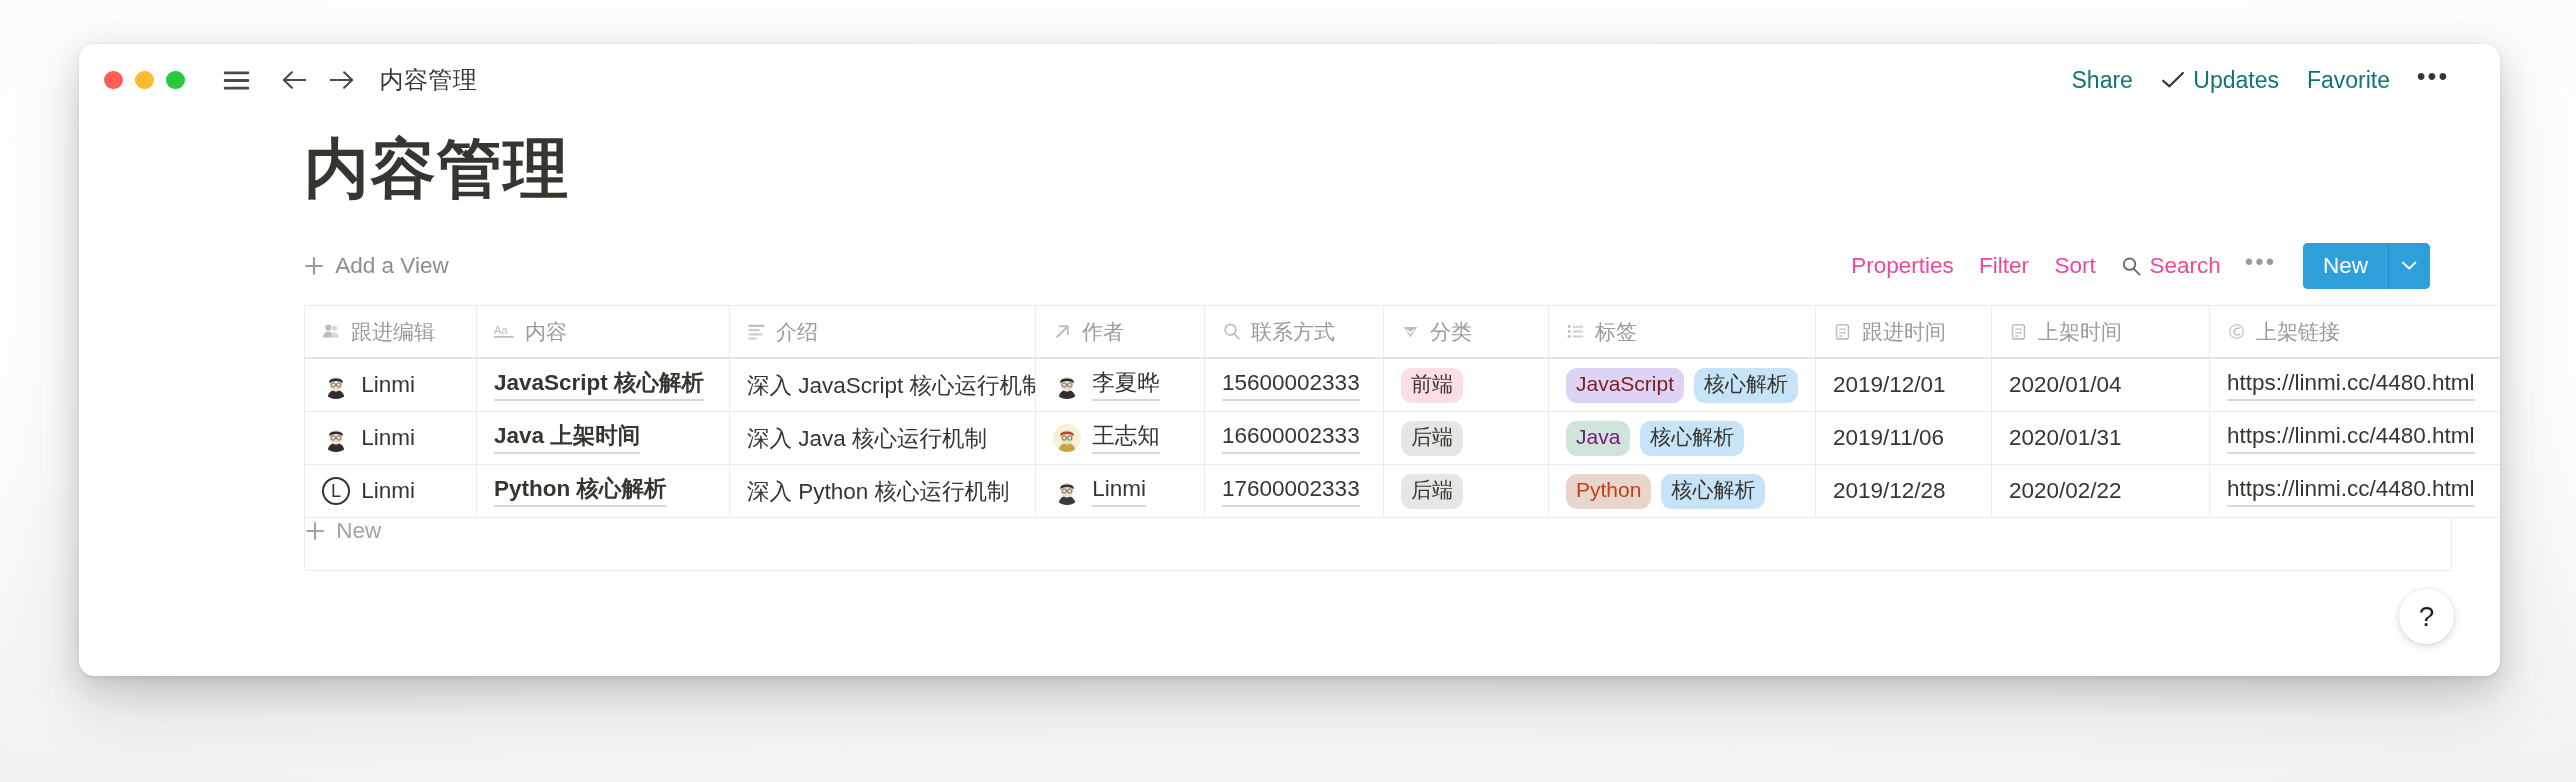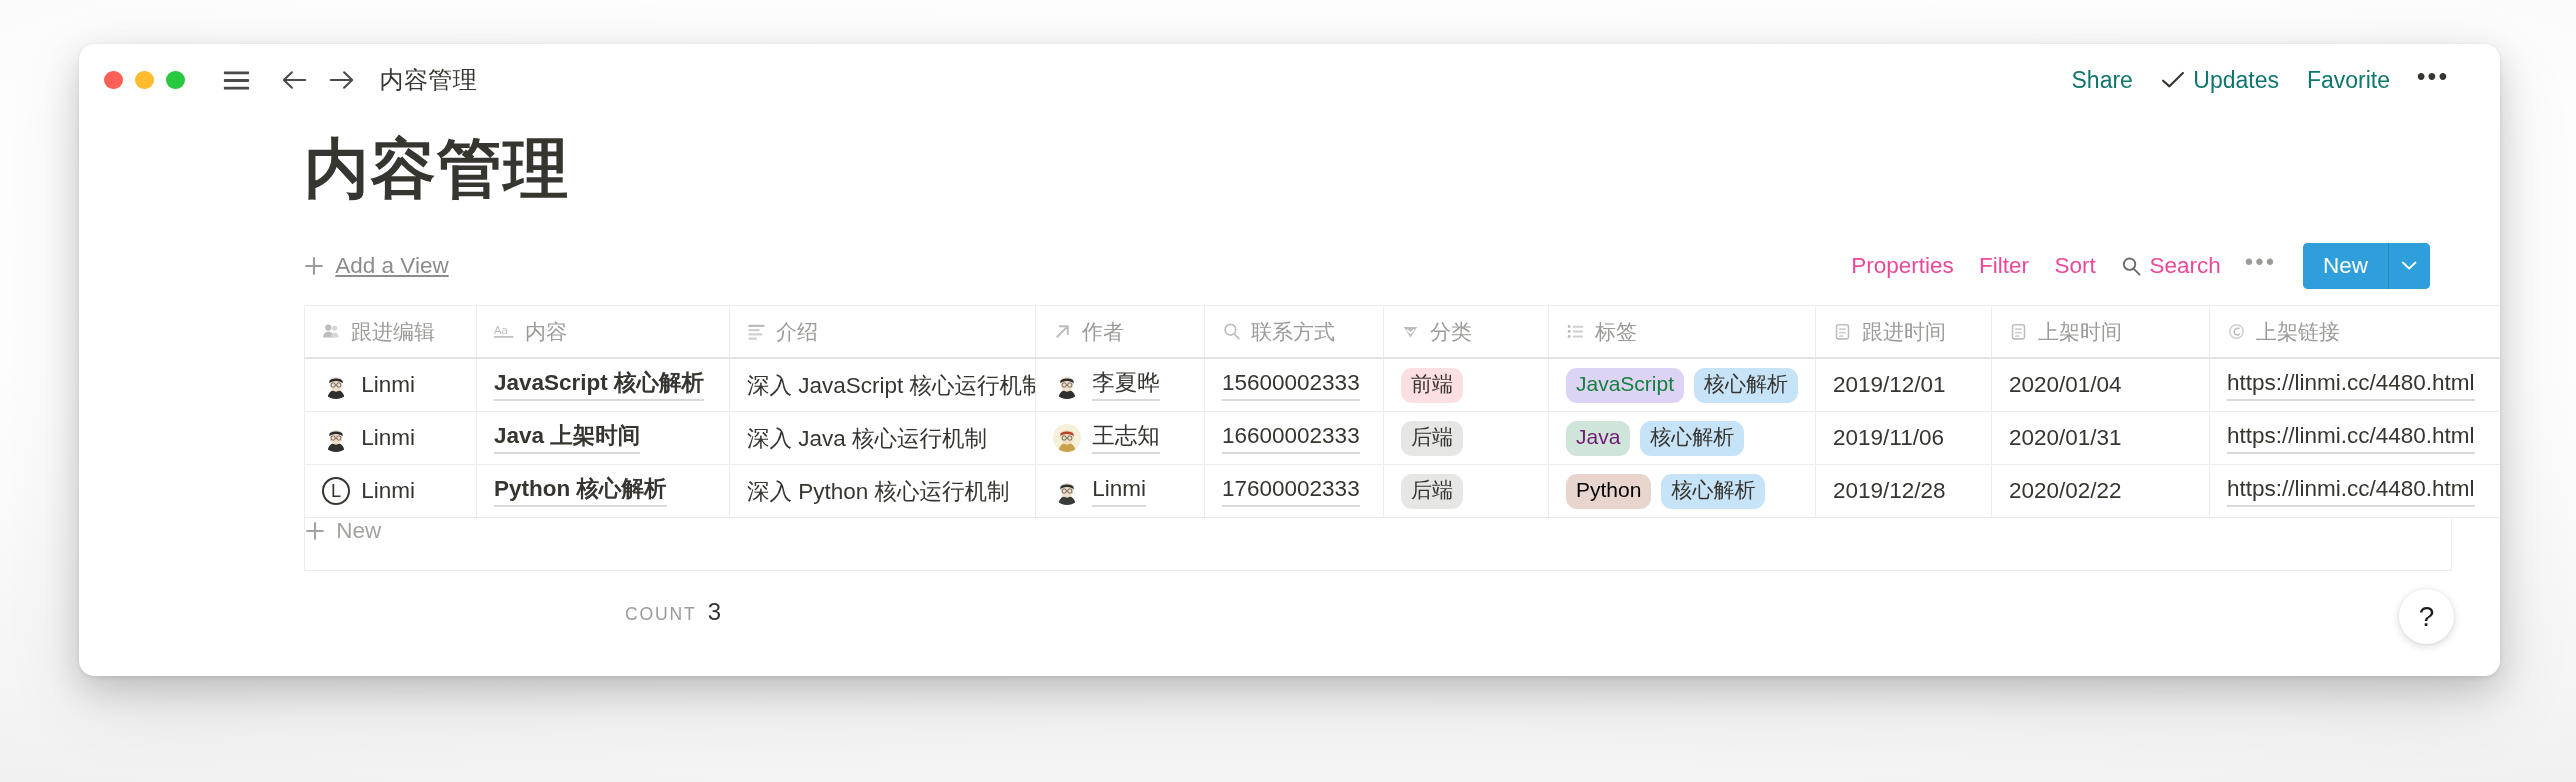--- a/index.html
+++ b/index.html
@@ -129,21 +129,20 @@
     display: flex;
     align-items: center;
   }
   #add-view {
     display: flex;
     align-items: center;
     gap: 11.3px;
     color: #8c8c8a;
     font-size: 22.5px;
     white-space: nowrap;
-    text-decoration: underline;
   }
   #toolbar-right {
     margin-left: auto;
     display: flex;
     align-items: center;
     gap: 0;
   }
   .tool-btn {
     font-size: 22.5px;
     color: #ec4899;
@@ -601,21 +600,21 @@
                     <circle cx="24" cy="20" r="3.1" fill="none" stroke="#4a4a4a" stroke-width="1.1"></circle>
                     <path d="M19.1 20 H20.9" stroke="#4a4a4a" stroke-width="1.1"></path>
                   </svg>
                   <span class="underlined">李夏晔</span>
                 </span>
               </td>
               <td><span class="underlined">15600002333</span></td>
               <td><span class="tag" style="background: rgb(251, 223, 226); color: rgb(55, 53, 47);">前端</span></td>
               <td>
                 <span class="tags-cell">
-                  <span class="tag" style="background: rgb(221, 211, 245); color: #15803d;">JavaScript</span>
+                  <span class="tag" style="background: rgb(221, 211, 245); color: #7f1d1d;">JavaScript</span>
                   <span class="tag" style="background: rgb(199, 227, 247); color: rgb(55, 53, 47);">核心解析</span>
                 </span>
               </td>
               <td>2019/12/01</td>
               <td>2020/01/04</td>
               <td><span class="underlined">https://linmi.cc/4480.html</span></td>
             </tr>
             <tr>
               <td>
                 <span class="cell-flex">
@@ -682,21 +681,21 @@
                     <circle cx="24" cy="20" r="3.1" fill="none" stroke="#4a4a4a" stroke-width="1.1"></circle>
                     <path d="M19.1 20 H20.9" stroke="#4a4a4a" stroke-width="1.1"></path>
                   </svg>
                   <span class="underlined">Linmi</span>
                 </span>
               </td>
               <td><span class="underlined">17600002333</span></td>
               <td><span class="tag" style="background: rgb(230, 230, 228); color: rgb(55, 53, 47);">后端</span></td>
               <td>
                 <span class="tags-cell">
-                  <span class="tag" style="background: rgb(232, 213, 205); color: #000000;">Python</span>
+                  <span class="tag" style="background: rgb(232, 213, 205); color: #c2410c;">Python</span>
                   <span class="tag" style="background: rgb(199, 227, 247); color: rgb(55, 53, 47);">核心解析</span>
                 </span>
               </td>
               <td>2019/12/28</td>
               <td>2020/02/22</td>
               <td><span class="underlined">https://linmi.cc/4480.html</span></td>
             </tr>
           </tbody>
       </table>
 
@@ -705,21 +704,17 @@
           <span>
             <svg width="20" height="20" viewBox="0 0 28 28">
               <path d="M14 3 V25 M3 14 H25" stroke="#a3a3a0" stroke-width="3" stroke-linecap="round"></path>
             </svg>
           </span>
           <span>New</span>
         </div>
       </div>
     </div>
 
-    <div id="count-bar">
-      <span id="count-label">COUNT</span>
-      <span id="count-value">3</span>
-    </div>
   </div>
 
   <div id="help-button">?</div>
 </div>
 
 
 </body></html>

